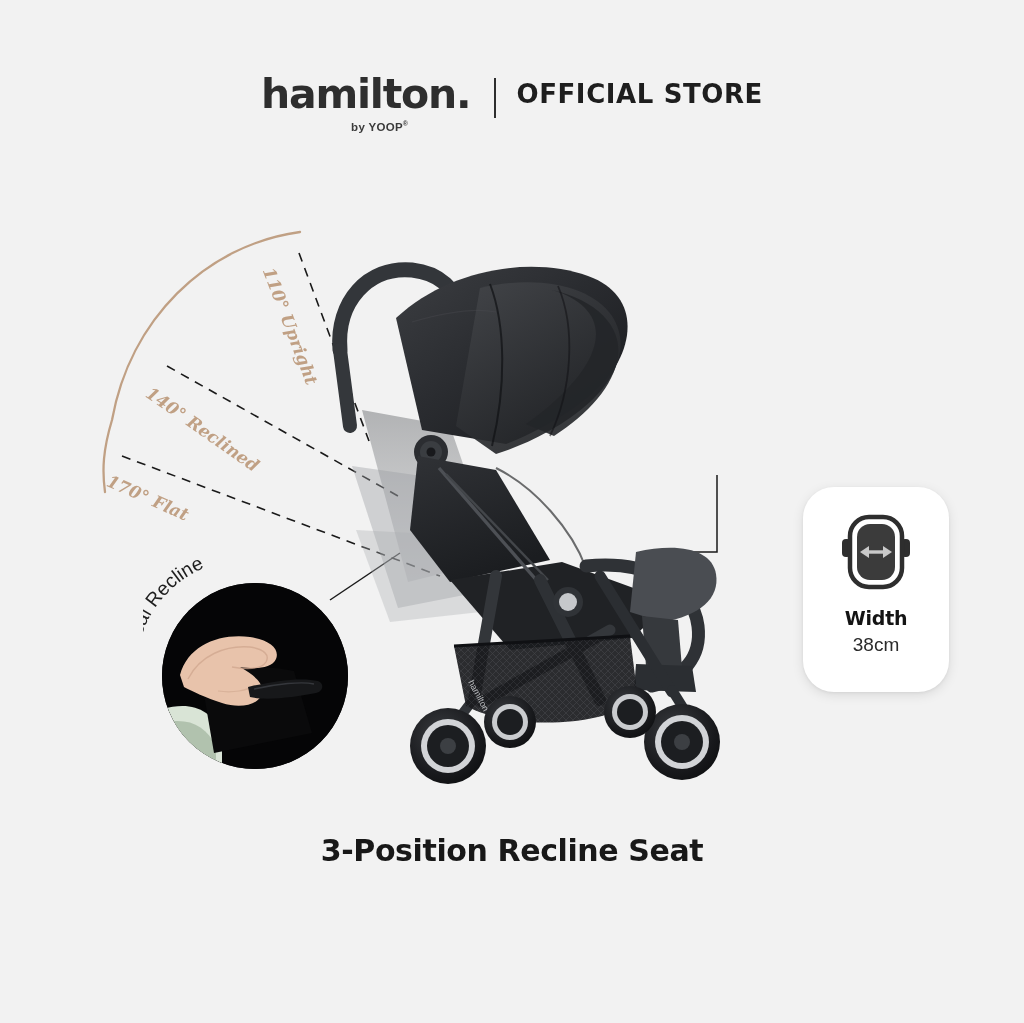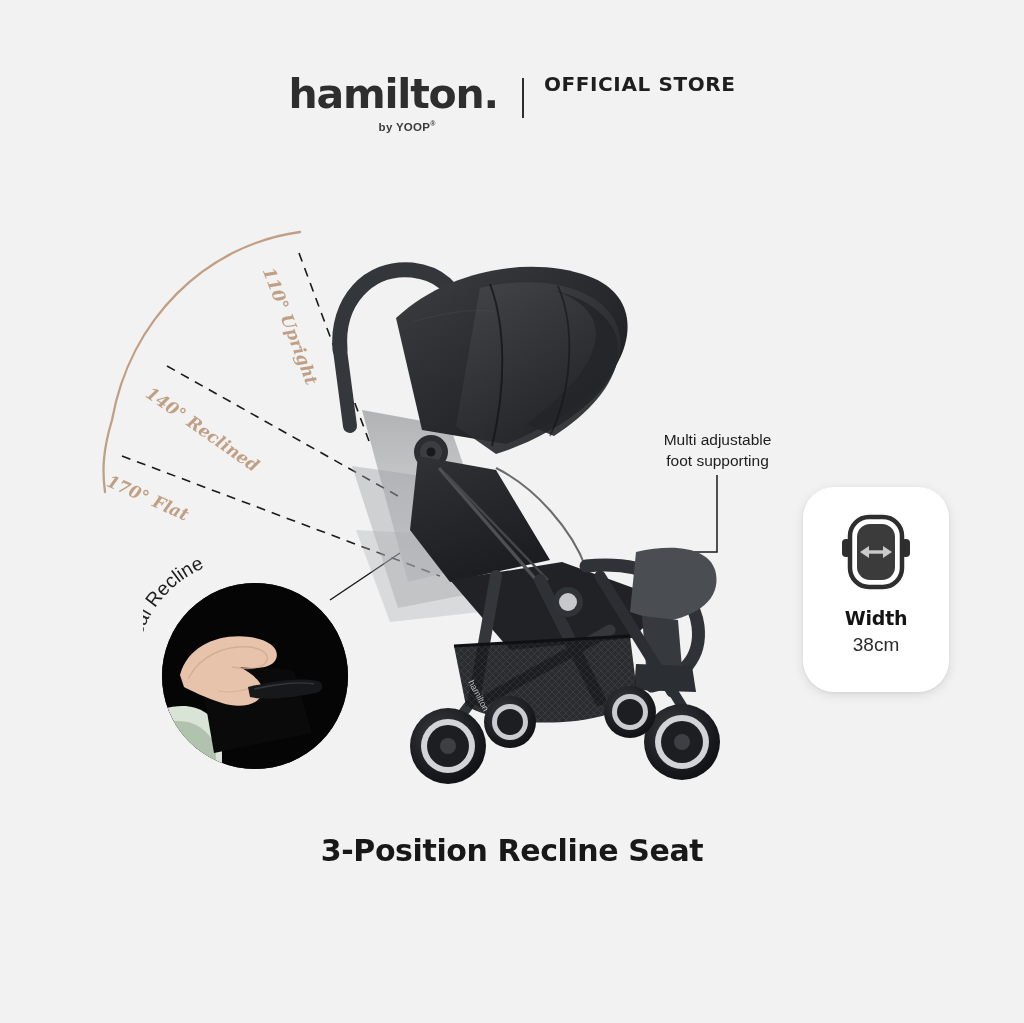--- a/index.html
+++ b/index.html
@@ -59,25 +59,26 @@
     vertical-align: super;
   }
   .divider-bar {
     width: 2px;
     height: 40px;
     background: #2e2e2e;
     margin: 4px 20px 0 6px;
   }
   .official-store {
     font-family: "DejaVu Sans", sans-serif;
-    font-size: 20px;
+    font-size: 26px;
     font-weight: bold;
     letter-spacing: 0.6px;
     color: #1e1e1e;
     line-height: 1;
+    margin-top: 7px;
   }
 
   
   .svg-layer {
     position: absolute;
     left: 0;
     top: 0;
     width: 1024px;
     height: 1023px;
     pointer-events: none;
@@ -402,24 +403,20 @@
 
   <svg id="recline-label" viewBox="0 0 230 230">
     <defs>
       <path id="reclineArcPath" d="M 4 160 A 112 112 0 0 1 186 34" fill="none"></path>
     </defs>
     <text>
       <textPath href="#reclineArcPath" startOffset="4%">Mechanical Recline</textPath>
     </text>
   </svg>
 
-  <div id="foot-callout">
-    <div>Multi adjustable</div>
-    <div>foot supporting</div>
-  </div>
 
 
   <div class="spec-card" id="card-width">
     <svg class="spec-icon" viewBox="0 0 84 78">
       <rect x="8" y="26" width="9" height="18" rx="4" fill="#2e2e2e"></rect>
       <rect x="67" y="26" width="9" height="18" rx="4" fill="#2e2e2e"></rect>
       <rect x="16" y="4" width="52" height="70" rx="19" fill="none" stroke="#2e2e2e" stroke-width="4.5"></rect>
       <rect x="23" y="11" width="38" height="56" rx="13" fill="#3b3b3b"></rect>
       <g fill="#c9c9c9">
         <path d="M 26 39 L 35 33 L 35 45 Z"></path>

